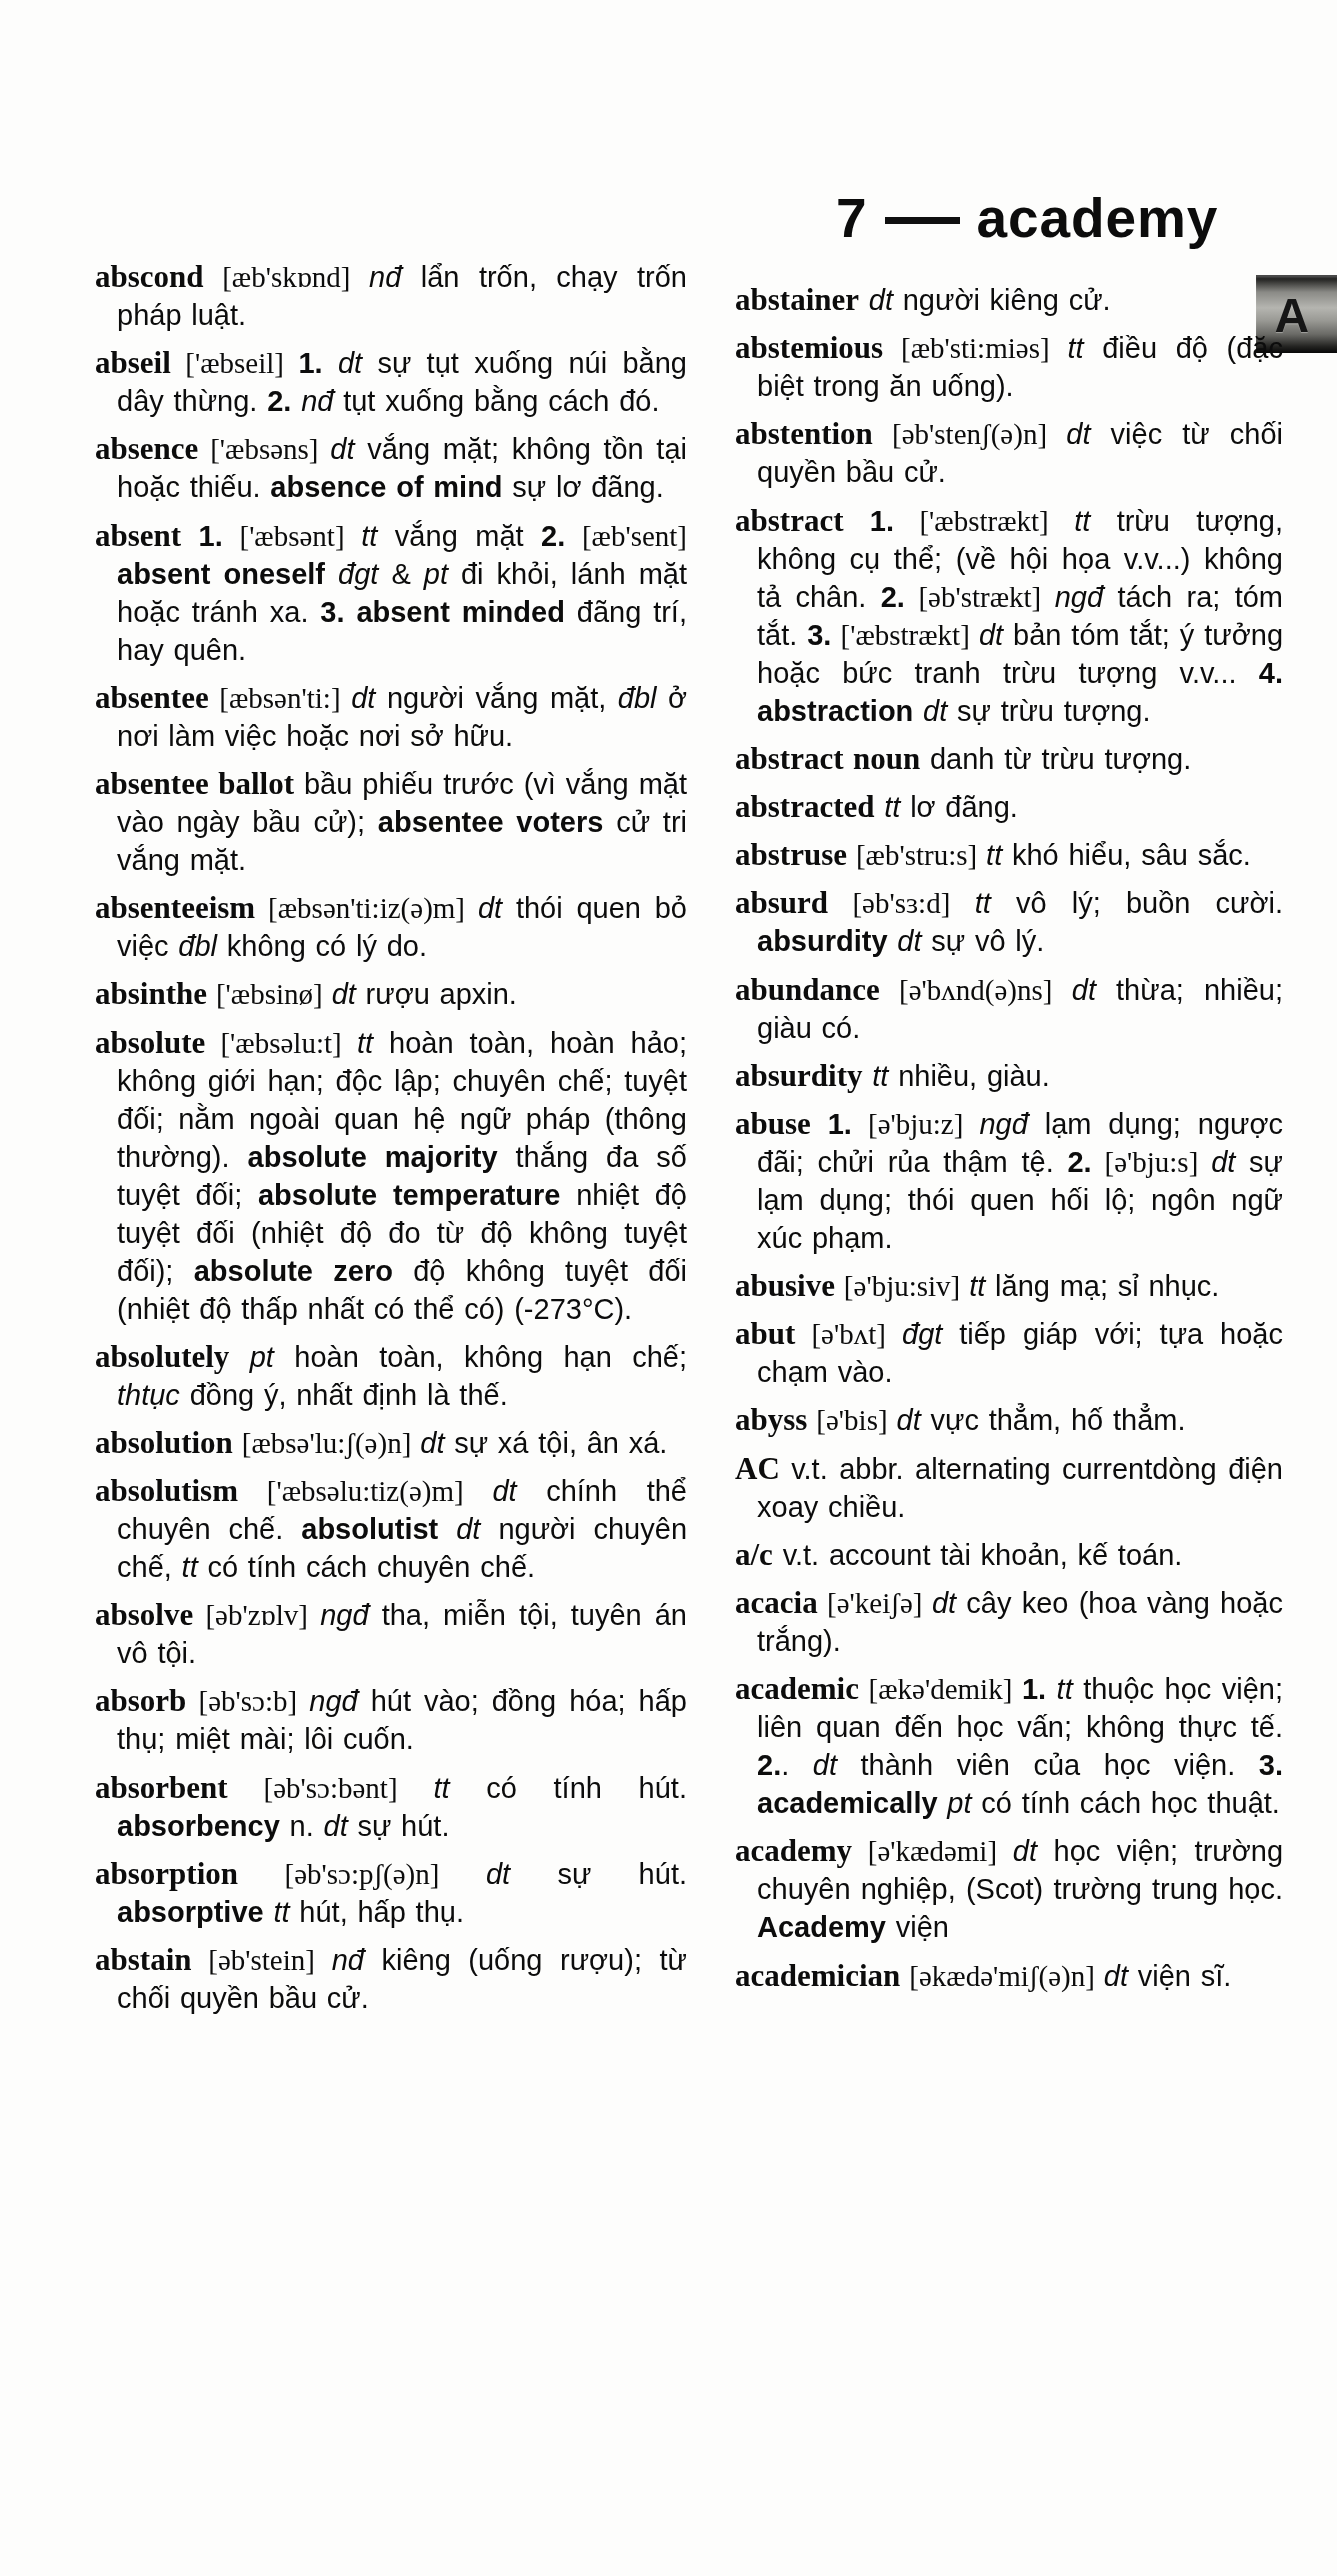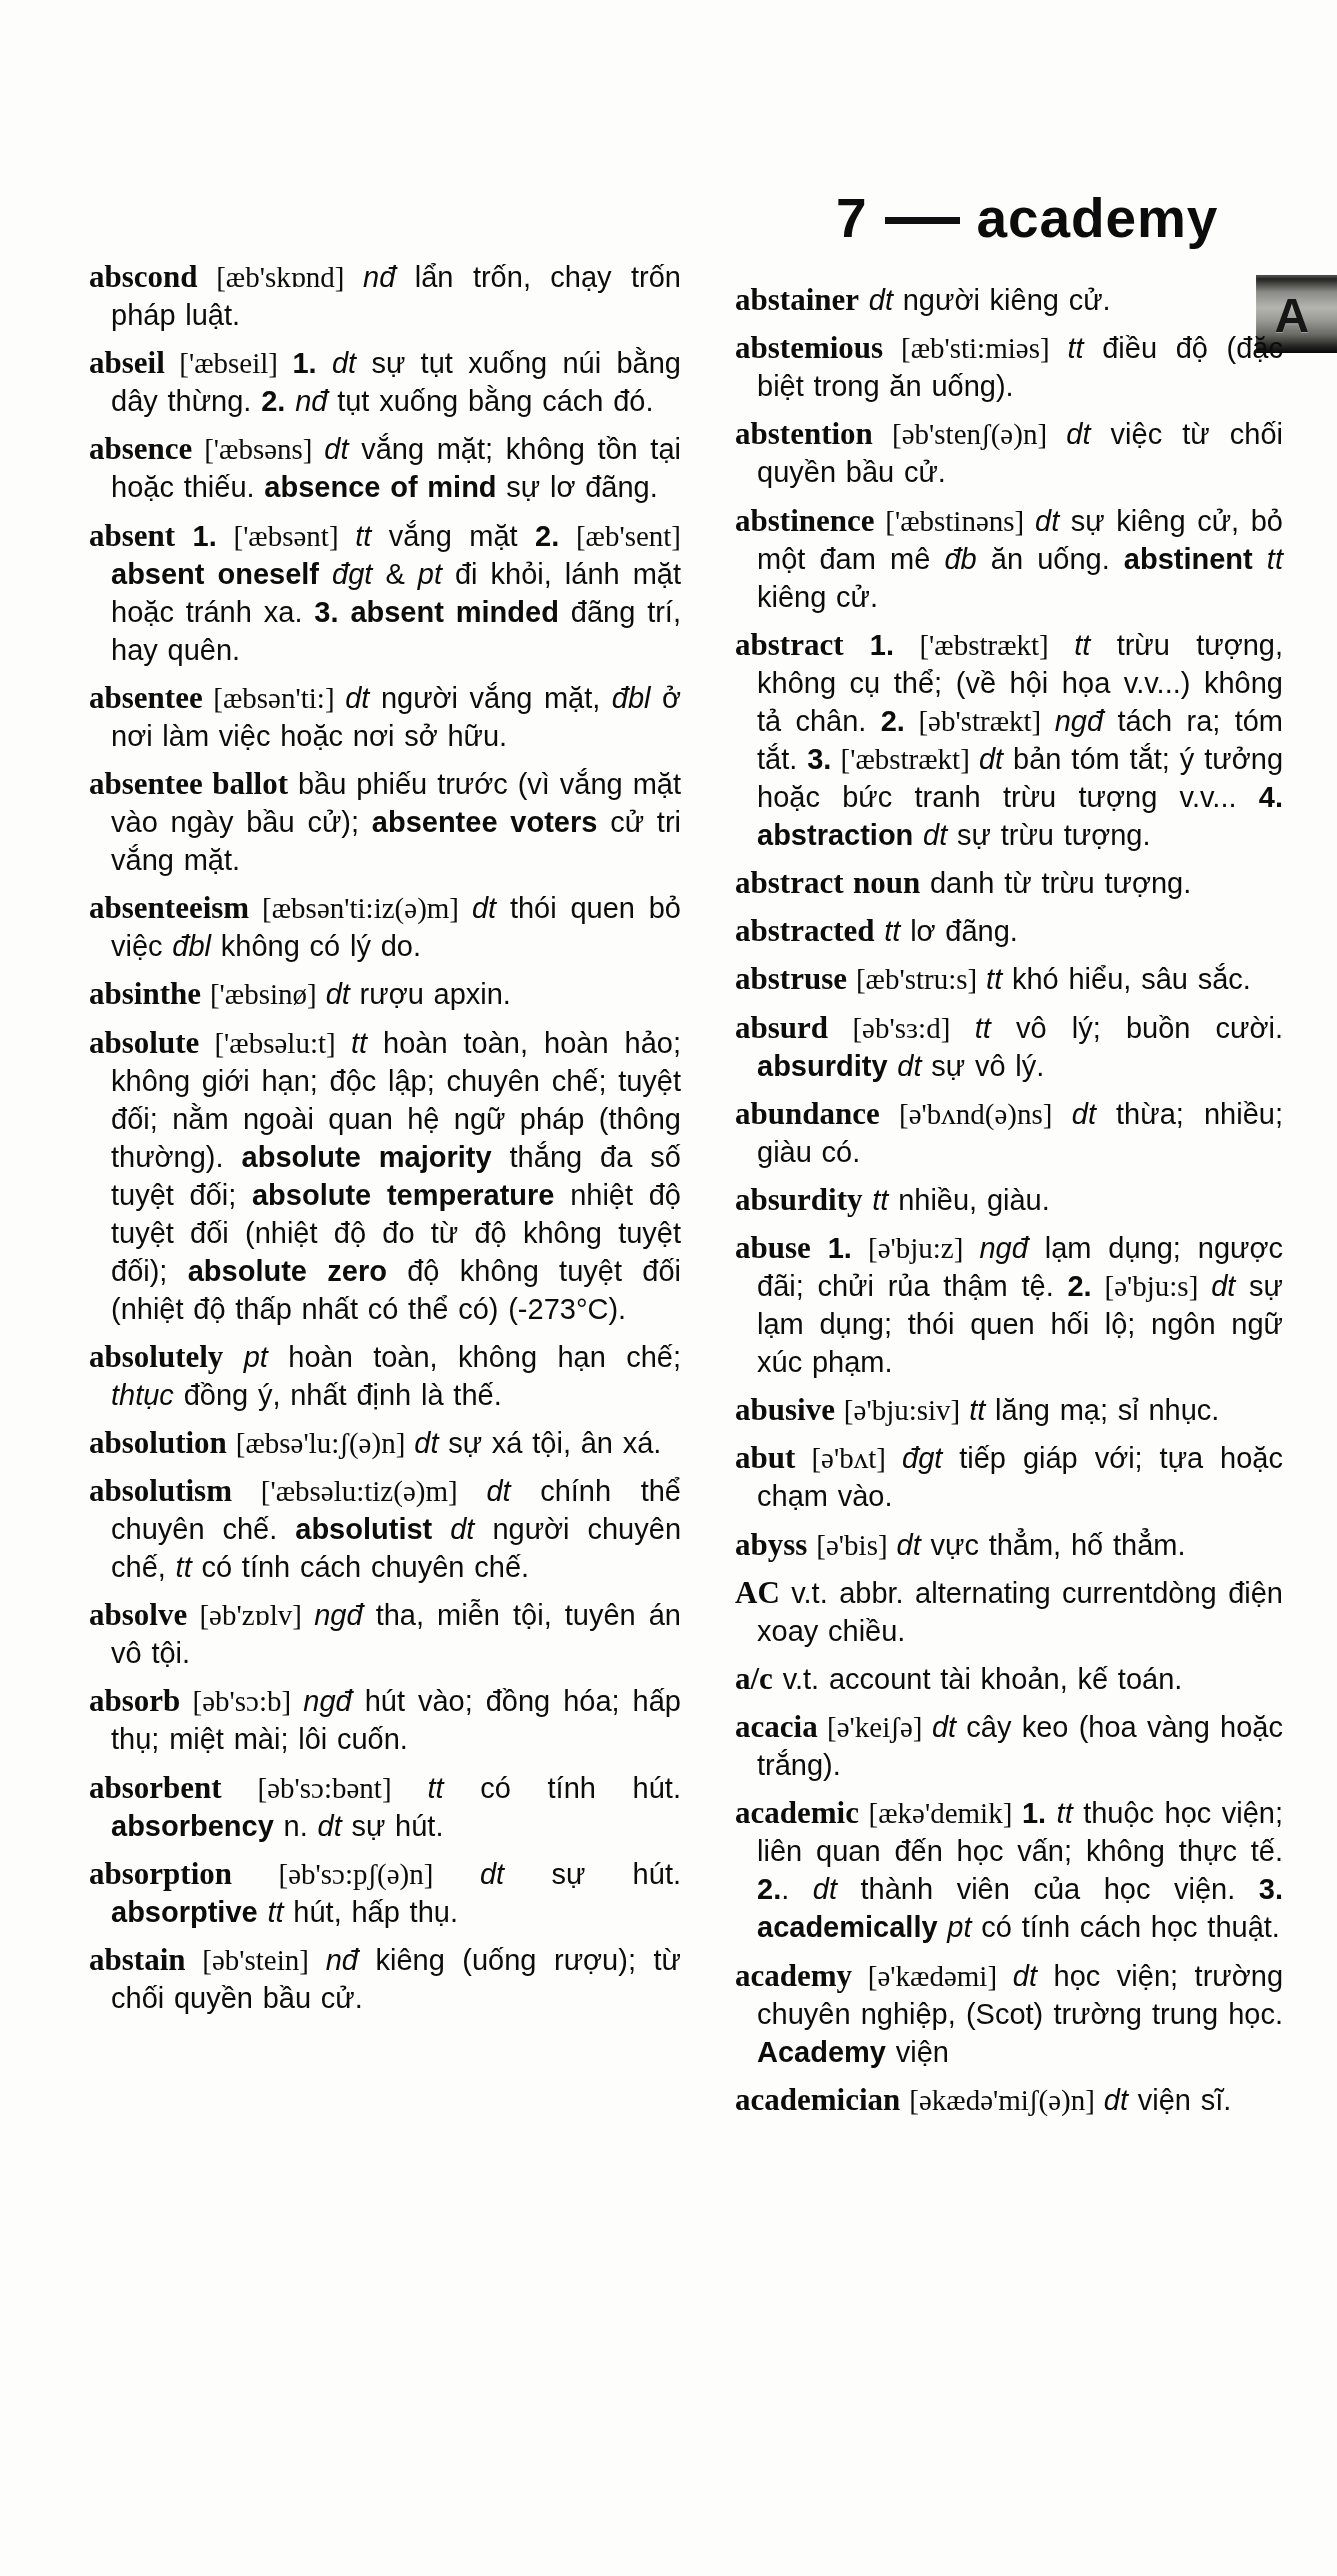--- a/index.html
+++ b/index.html
@@ -53,21 +53,21 @@
     transform:translate(-5.1px,1.7px);
   }
   
   .col{
     position:absolute;
     text-align:justify;
     font-size:29px;
     line-height:38px;
     word-spacing:1.7px;
   }
-  .col-left{left:89px;top:258px;width:592px;}
+  .col-left{left:95px;top:258px;width:592px;}
   .col-right{left:703px;top:281px;width:548px;margin-left:32px;}
   .entry{
     margin:0 0 10.2px 0;
     padding-left:22px;
     text-indent:-22px;
   }
   .seg{white-space:normal;}
   .hw{
     font-family:"Liberation Serif", serif;
     font-weight:700;
@@ -112,21 +112,20 @@
       <p class="entry"><span class="seg hw">absolve</span><span class="seg ipa"> [əb'zɒlv] </span><span class="seg i">ngđ</span><span class="seg n"> tha, miễn tội, tuyên án vô tội.</span></p>
       <p class="entry"><span class="seg hw">absorb</span><span class="seg ipa"> [əb'sɔ:b] </span><span class="seg i">ngđ</span><span class="seg n"> hút vào; đồng hóa; hấp thụ; miệt mài; lôi cuốn.</span></p>
       <p class="entry"><span class="seg hw">absorbent</span><span class="seg ipa"> [əb'sɔ:bənt] </span><span class="seg i">tt</span><span class="seg n"> có tính hút. </span><span class="seg b">absorbency</span><span class="seg n"> n. </span><span class="seg i">dt</span><span class="seg n"> sự hút.</span></p>
       <p class="entry"><span class="seg hw">absorption</span><span class="seg ipa"> [əb'sɔ:pʃ(ə)n] </span><span class="seg i">dt</span><span class="seg n"> sự hút. </span><span class="seg b">absorptive</span><span class="seg n"> </span><span class="seg i">tt</span><span class="seg n"> hút, hấp thụ.</span></p>
       <p class="entry"><span class="seg hw">abstain</span><span class="seg ipa"> [əb'stein] </span><span class="seg i">nđ</span><span class="seg n"> kiêng (uống rượu); từ chối quyền bầu cử.</span></p>
     </div>
   <div class="col col-right">
       <p class="entry"><span class="seg hw">abstainer</span><span class="seg n"> </span><span class="seg i">dt</span><span class="seg n"> người kiêng cử.</span></p>
       <p class="entry"><span class="seg hw">abstemious</span><span class="seg ipa"> [æb'sti:miəs] </span><span class="seg i">tt</span><span class="seg n"> điều độ (đặc biệt trong ăn uống).</span></p>
       <p class="entry"><span class="seg hw">abstention</span><span class="seg ipa"> [əb'stenʃ(ə)n] </span><span class="seg i">dt</span><span class="seg n"> việc từ chối quyền bầu cử.</span></p>
-      <p class="entry"><span class="seg hw">abstinence</span><span class="seg ipa"> ['æbstinəns] </span><span class="seg i">dt</span><span class="seg n"> sự kiêng cử, bỏ một đam mê </span><span class="seg i">đb</span><span class="seg n"> ăn uống. </span><span class="seg b">abstinent</span><span class="seg n"> </span><span class="seg i">tt</span><span class="seg n"> kiêng cử.</span></p>
       <p class="entry"><span class="seg hw">abstract</span><span class="seg b"> 1.</span><span class="seg ipa"> ['æbstrækt] </span><span class="seg i">tt</span><span class="seg n"> trừu tượng, không cụ thể; (về hội họa v.v...) không tả chân. </span><span class="seg b">2.</span><span class="seg ipa"> [əb'strækt] </span><span class="seg i">ngđ</span><span class="seg n"> tách ra; tóm tắt. </span><span class="seg b">3.</span><span class="seg ipa"> ['æbstrækt] </span><span class="seg i">dt</span><span class="seg n"> bản tóm tắt; ý tưởng hoặc bức tranh trừu tượng v.v... </span><span class="seg b">4. abstraction</span><span class="seg n"> </span><span class="seg i">dt</span><span class="seg n"> sự trừu tượng.</span></p>
       <p class="entry"><span class="seg hw">abstract noun</span><span class="seg n"> danh từ trừu tượng.</span></p>
       <p class="entry"><span class="seg hw">abstracted</span><span class="seg n"> </span><span class="seg i">tt</span><span class="seg n"> lơ đãng.</span></p>
       <p class="entry"><span class="seg hw">abstruse</span><span class="seg ipa"> [æb'stru:s] </span><span class="seg i">tt</span><span class="seg n"> khó hiểu, sâu sắc.</span></p>
       <p class="entry"><span class="seg hw">absurd</span><span class="seg ipa"> [əb'sɜ:d] </span><span class="seg i">tt</span><span class="seg n"> vô lý; buồn cười. </span><span class="seg b">absurdity</span><span class="seg n"> </span><span class="seg i">dt</span><span class="seg n"> sự vô lý.</span></p>
       <p class="entry"><span class="seg hw">abundance</span><span class="seg ipa"> [ə'bʌnd(ə)ns] </span><span class="seg i">dt</span><span class="seg n"> thừa; nhiều; giàu có.</span></p>
       <p class="entry"><span class="seg hw">absurdity</span><span class="seg n"> </span><span class="seg i">tt</span><span class="seg n"> nhiều, giàu.</span></p>
       <p class="entry"><span class="seg hw">abuse</span><span class="seg b"> 1.</span><span class="seg ipa"> [ə'bju:z] </span><span class="seg i">ngđ</span><span class="seg n"> lạm dụng; ngược đãi; chửi rủa thậm tệ. </span><span class="seg b">2.</span><span class="seg ipa"> [ə'bju:s] </span><span class="seg i">dt</span><span class="seg n"> sự lạm dụng; thói quen hối lộ; ngôn ngữ xúc phạm.</span></p>
       <p class="entry"><span class="seg hw">abusive</span><span class="seg ipa"> [ə'bju:siv] </span><span class="seg i">tt</span><span class="seg n"> lăng mạ; sỉ nhục.</span></p>
       <p class="entry"><span class="seg hw">abut</span><span class="seg ipa"> [ə'bʌt] </span><span class="seg i">đgt</span><span class="seg n"> tiếp giáp với; tựa hoặc chạm vào.</span></p>

